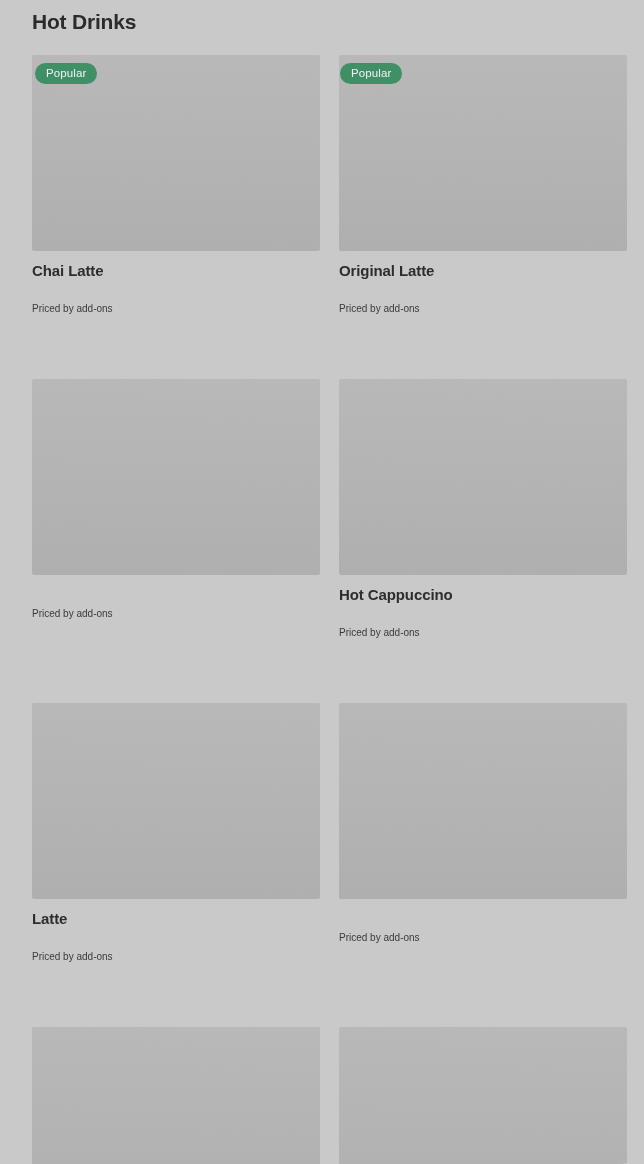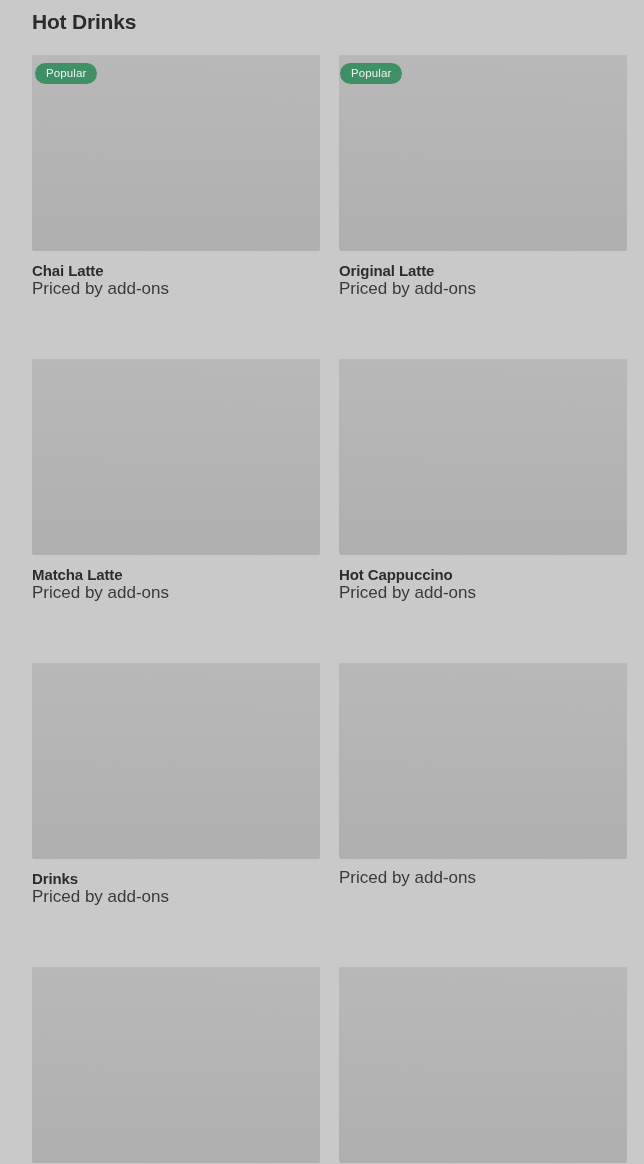--- a/index.html
+++ b/index.html
@@ -104,22 +104,22 @@
   .card-name {
     font-size: 15px;
     font-weight: 700;
     color: #2d2d2d;
     line-height: 19px;
     letter-spacing: -0.1px;
     white-space: nowrap;
   }
 
   .card-price {
-    margin-top: 0;
-    font-size: 17px;
+    margin-top: 20px;
+    font-size: 10px;
     font-weight: 400;
     color: #3a3a3a;
     line-height: 17px;
     white-space: nowrap;
   }
 </style>
 </head>
 <body>
 
 <div class="page">
@@ -144,37 +144,36 @@
       </div>
       <div class="card-body">
         <div class="card-name">Original Latte</div>
         <div class="card-price">Priced by add-ons</div>
       </div>
     </div>
 
     <div class="product-card">
       <div class="card-media"></div>
       <div class="card-body">
-        <div class="card-name">Matcha Latte</div>
         <div class="card-price">Priced by add-ons</div>
       </div>
     </div>
 
     <div class="product-card">
       <div class="card-media"></div>
       <div class="card-body">
         <div class="card-name">Hot Cappuccino</div>
         <div class="card-price">Priced by add-ons</div>
       </div>
     </div>
 
     <div class="product-card">
       <div class="card-media"></div>
       <div class="card-body">
-        <div class="card-name">Drinks</div>
+        <div class="card-name">Latte</div>
         <div class="card-price">Priced by add-ons</div>
       </div>
     </div>
 
     <div class="product-card">
       <div class="card-media"></div>
       <div class="card-body">
         <div class="card-price">Priced by add-ons</div>
       </div>
     </div>

